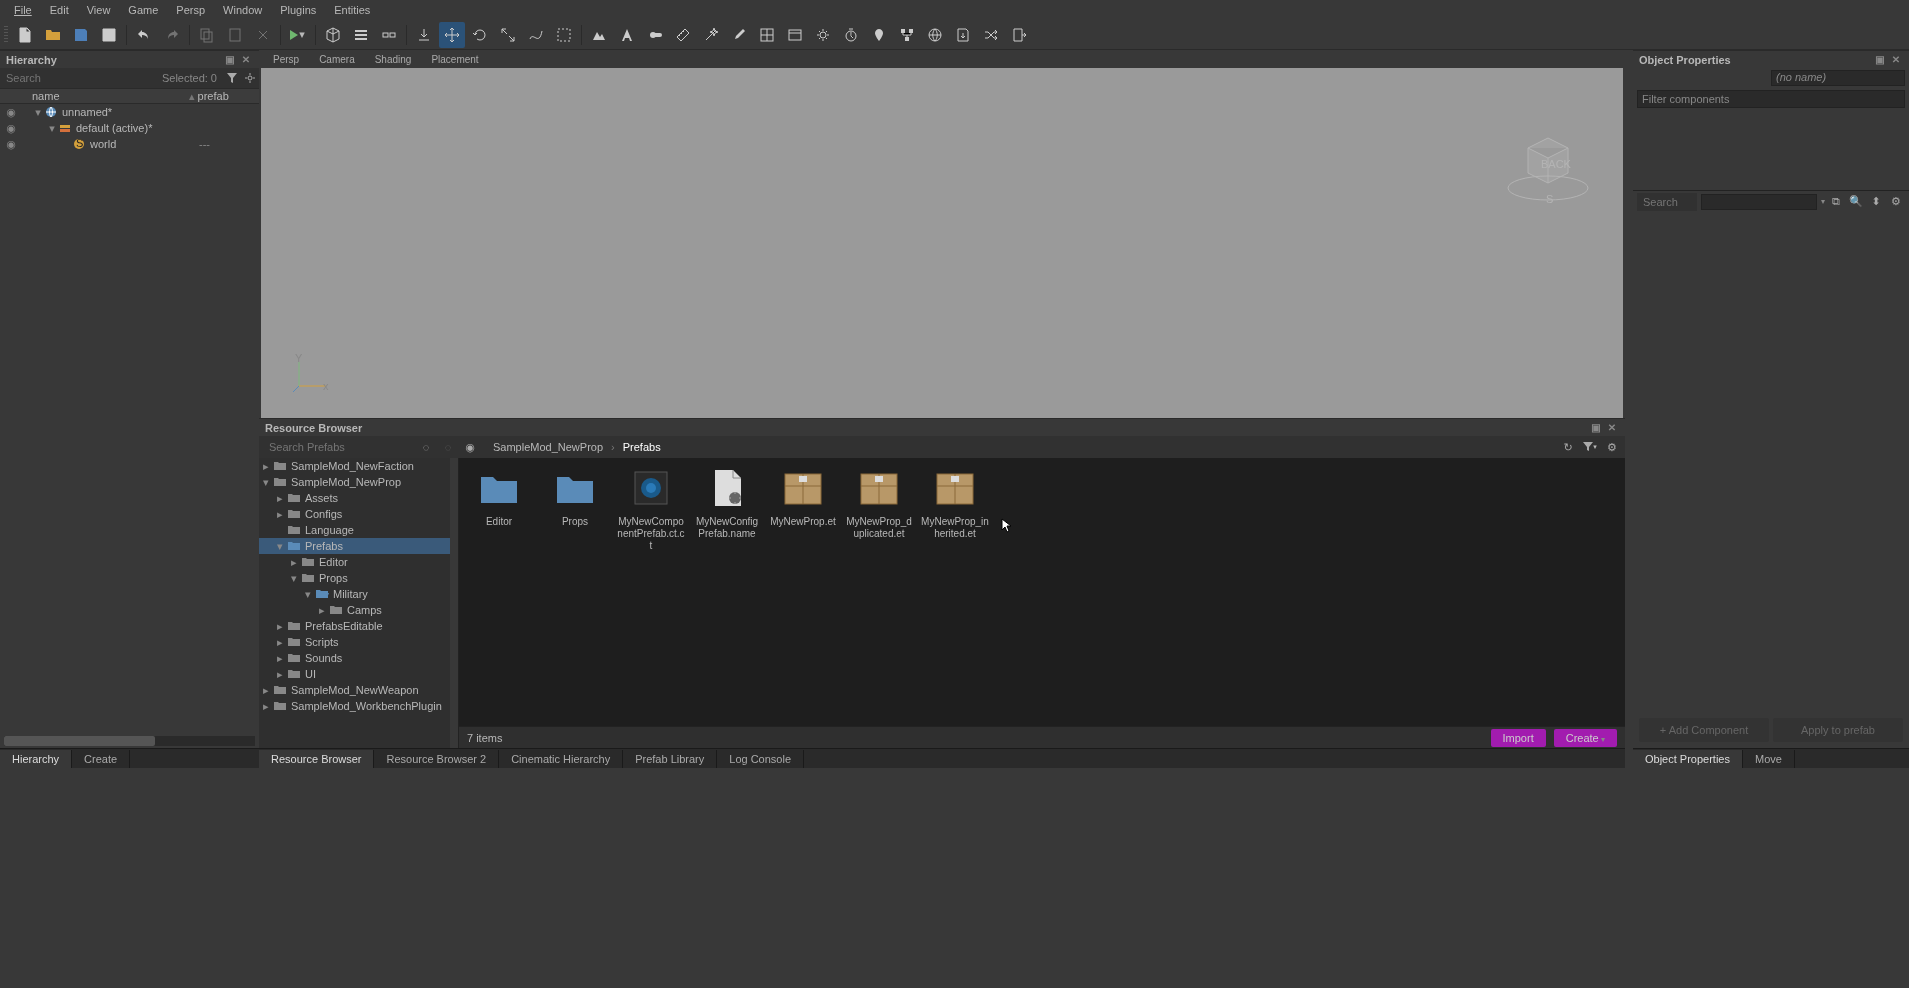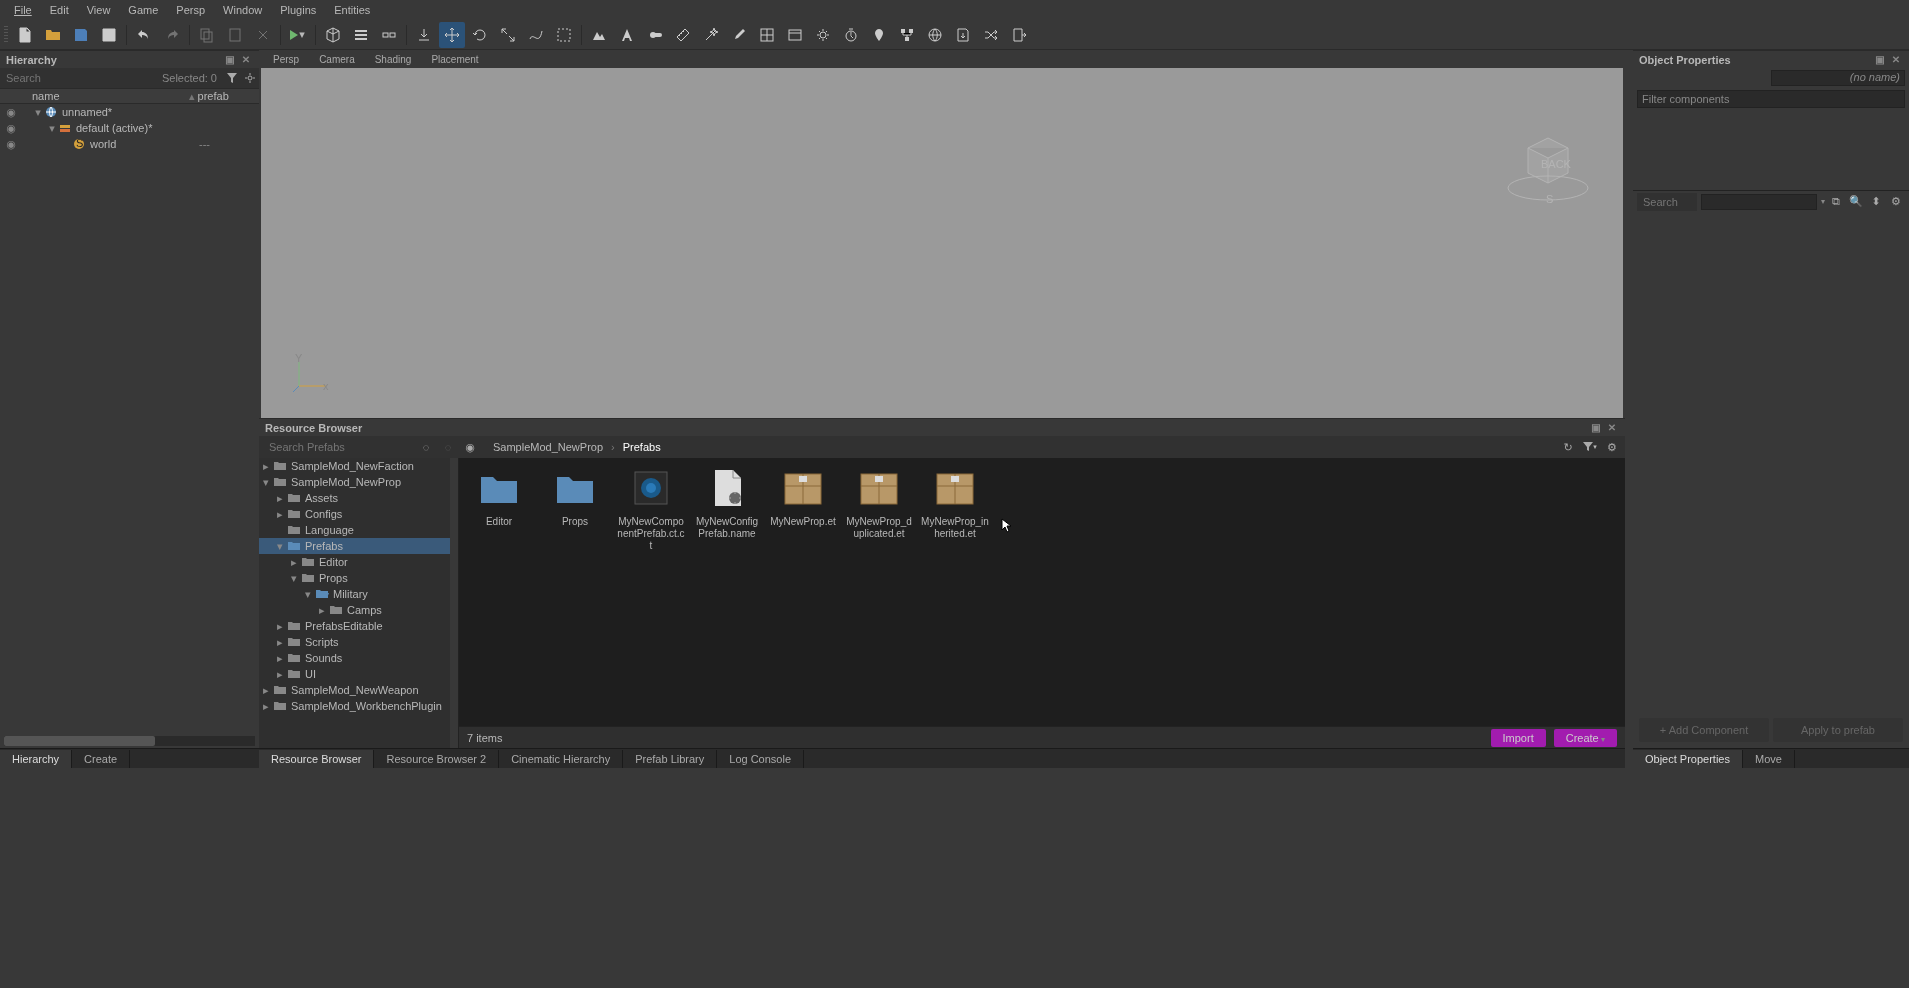--- a/index.html
+++ b/index.html
@@ -63,21 +63,21 @@
 
 .rb-grid { flex: 1; display: flex; flex-direction: column; }
 .rb-items { flex: 1; display: flex; flex-wrap: wrap; align-content: flex-start; padding: 6px; gap: 8px; background: #1e1e1e; }
 .rb-item { width: 68px; display: flex; flex-direction: column; align-items: center; cursor: default; }
 .rb-item .thumb { width: 48px; height: 48px; margin-bottom: 4px; display: flex; align-items: center; justify-content: center; }
 .rb-item .name { text-align: center; font-size: 10px; line-height: 12px; word-break: break-all; }
 .rb-footer { height: 22px; background: #2f2f2f; display: flex; align-items: center; padding: 0 8px; border-top: 1px solid #222; }
 .btn { background: #a21caf; padding: 3px 12px; border-radius: 2px; cursor: default; color: #ccc; }
 .btn-dd::after { content: ' ▾'; font-size: 8px; color: #888; }
 
-.obj-name-row { height: 20px; display: flex; align-items: center; padding: 0 4px; gap: 4px; text-align: right; }
+.obj-name-row { height: 20px; display: flex; align-items: center; padding: 0 4px; gap: 4px; }
 .obj-name { flex: 1; background: #2a2a2a; border: 1px solid #222; height: 16px; padding: 0 4px; color: #888; font-style: italic; }
 .obj-filter { height: 18px; margin: 2px 4px; background: #2a2a2a; border: 1px solid #222; padding: 0 4px; color: #888; display: flex; align-items: center; }
 .obj-search-row { height: 22px; display: flex; align-items: center; padding: 0 4px; gap: 2px; border-top: 1px solid #222; margin-top: 80px; }
 .obj-body { flex: 1; }
 .obj-footer { padding: 6px; display: flex; gap: 4px; }
 .obj-footer .btn-wide { flex: 1; text-align: center; background: #333; padding: 6px; color: #666; border-radius: 2px; }
 
 .bottom-tabs { height: 20px; background: #2a2a2a; display: flex; align-items: center; border-top: 1px solid #1a1a1a; }
 .btab { padding: 3px 12px; background: #2a2a2a; color: #aaa; border-right: 1px solid #1a1a1a; cursor: default; }
 .btab.active { background: #383838; color: #ddd; }

